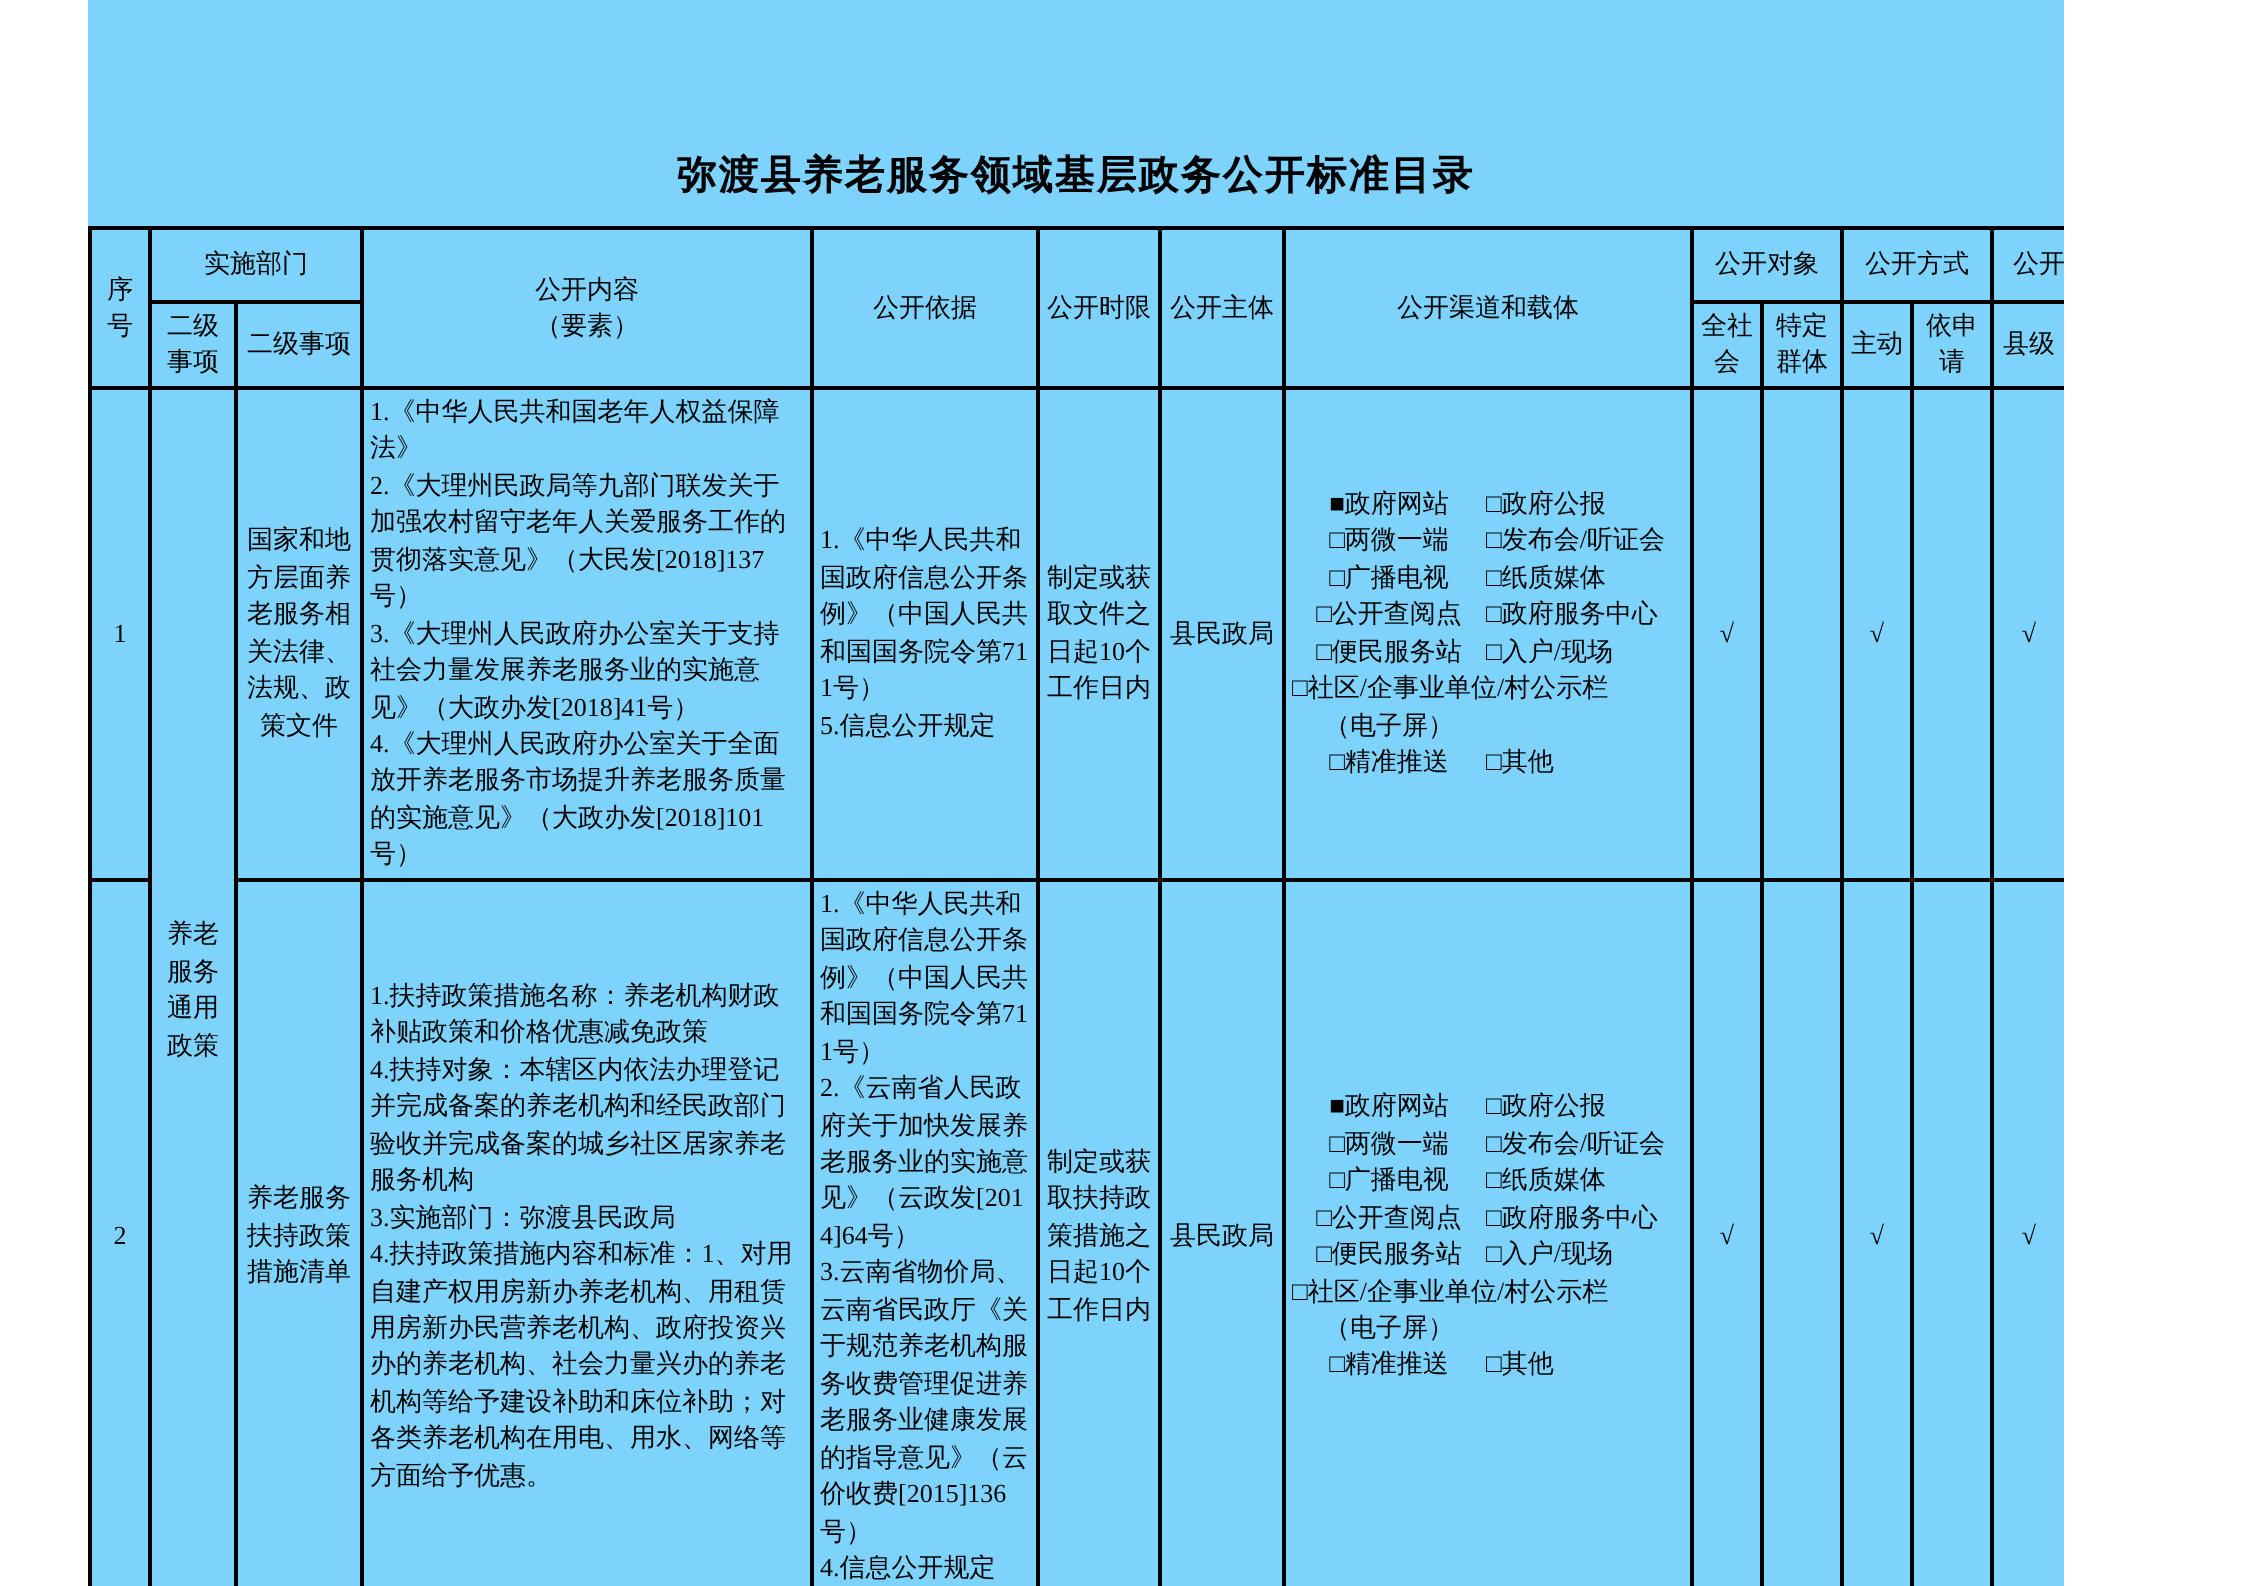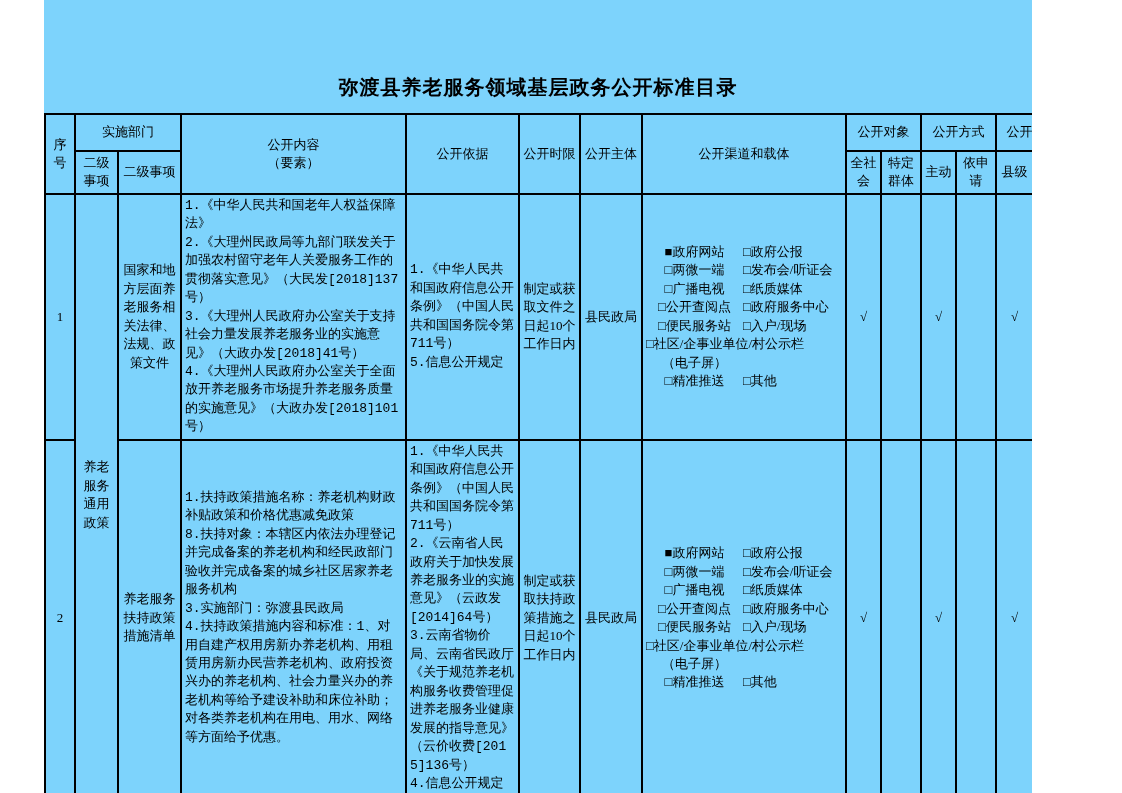--- a/index.html
+++ b/index.html
@@ -43,21 +43,20 @@
     overflow: hidden;
   }
   tr.h1 { height: 37px; }
   tr.h2 { height: 38px; }
   tr.r1 { height: 220px; }
   tr.r2 { height: 325px; }
   td.hdr { white-space: pre-line; }
   td.left-cell {
     text-align: left;
     padding: 2px 5px;
-    font-family: Liberation Mono, monospace;
   }
   td.level1-cell, td.level2-cell {
     text-align: left;
     padding: 2px 6px;
   }
   td.time-cell {
     text-align: left;
     padding: 2px 4px;
   }
   td.channel-cell {
@@ -173,21 +172,21 @@
       <td></td>
       <td>√</td>
       <td></td>
     </tr>
 
     <tr class="r2">
       <td>2</td>
       <td class="level2-cell">养老服务扶持政策措施清单</td>
       <td class="left-cell">
             <div class="item">1.扶持政策措施名称：养老机构财政补贴政策和价格优惠减免政策</div>
-            <div class="item">8.扶持对象：本辖区内依法办理登记并完成备案的养老机构和经民政部门验收并完成备案的城乡社区居家养老服务机构</div>
+            <div class="item">4.扶持对象：本辖区内依法办理登记并完成备案的养老机构和经民政部门验收并完成备案的城乡社区居家养老服务机构</div>
             <div class="item">3.实施部门：弥渡县民政局</div>
             <div class="item">4.扶持政策措施内容和标准：1、对用自建产权用房新办养老机构、用租赁用房新办民营养老机构、政府投资兴办的养老机构、社会力量兴办的养老机构等给予建设补助和床位补助；对各类养老机构在用电、用水、网络等方面给予优惠。</div>
           </td>
       <td class="left-cell">
             <div class="item">1.《中华人民共和国政府信息公开条例》（中国人民共和国国务院令第711号）</div>
             <div class="item">2.《云南省人民政府关于加快发展养老服务业的实施意见》（云政发[2014]64号）</div>
             <div class="item">3.云南省物价局、云南省民政厅《关于规范养老机构服务收费管理促进养老服务业健康发展的指导意见》（云价收费[2015]136号）</div>
             <div class="item">4.信息公开规定</div>
           </td>
       <td class="time-cell">制定或获取扶持政策措施之日起10个工作日内</td>

